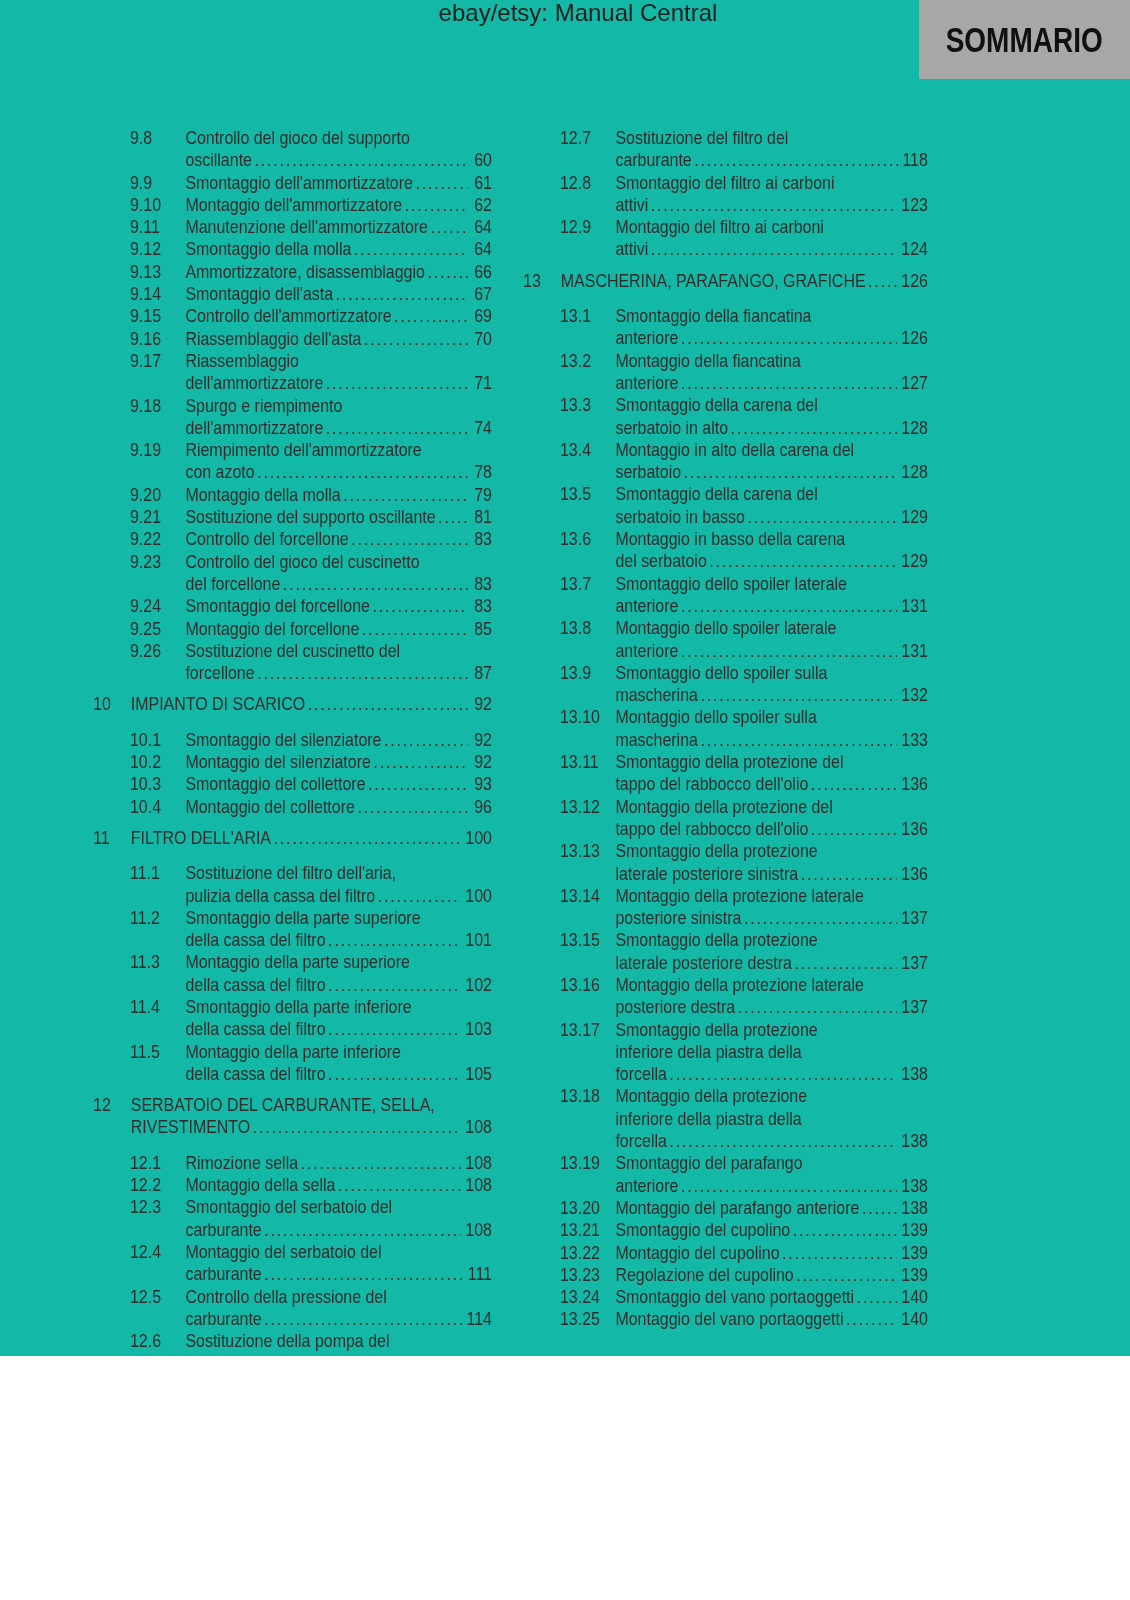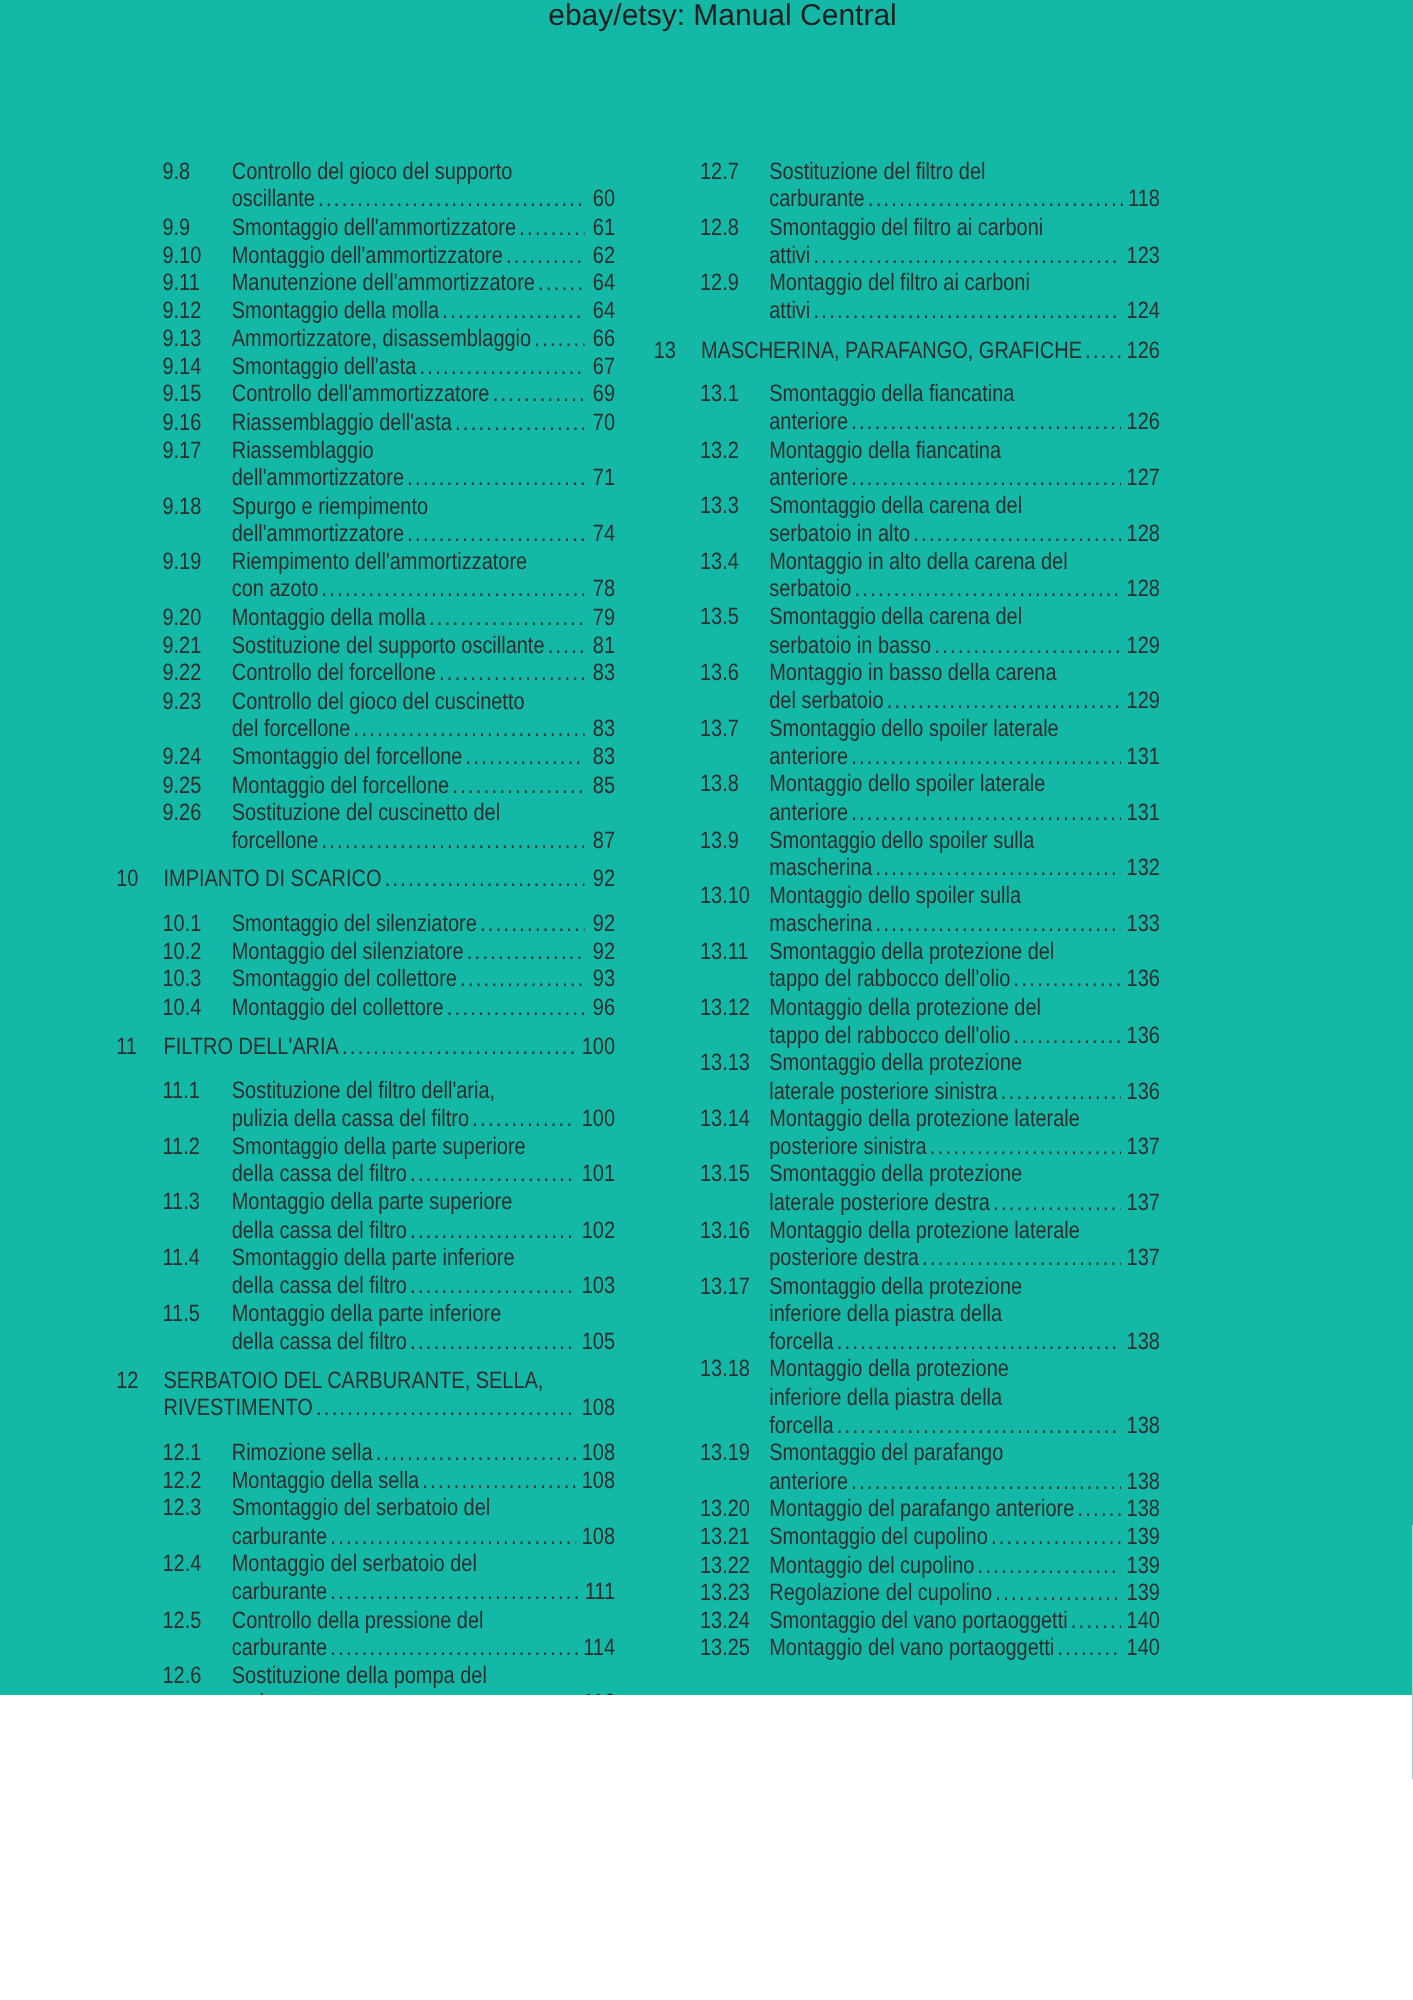--- a/index.html
+++ b/index.html
@@ -95,20 +95,23 @@
     text-align: center;
     font-size: 24px;
     color: #1f1f1f;
   }
 </style>
 </head>
 <body>
 
 <div class="page">
   <div class="header">ebay/etsy: Manual Central</div>
+  <div class="sommario-box">
+    <span class="sommario-text">SOMMARIO</span>
+  </div>
   <div class="col col-left" id="col-left">
       <div class="entry sub">
         <span class="num">9.8</span>
         <div class="body">
           <div class="tline">Controllo del gioco del supporto</div>
           <div class="lastline">
             <span class="t">oscillante</span>
             <span class="dots"></span>
             <span class="pg">60</span>
           </div>

